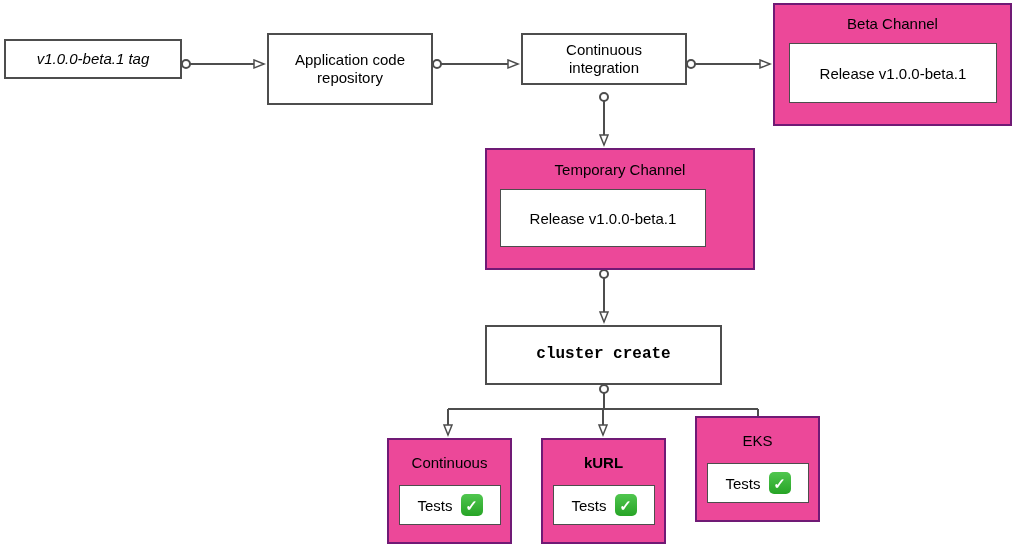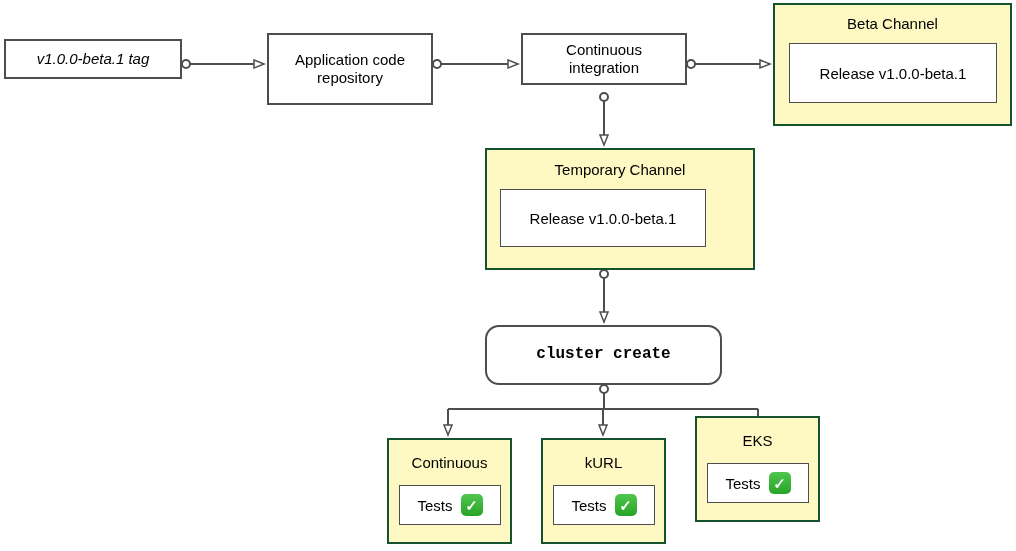--- a/index.html
+++ b/index.html
@@ -16,42 +16,41 @@
     position:absolute;
     border:2px solid #4d4d4d;
     background:#ffffff;
     display:flex;align-items:center;justify-content:center;
     text-align:center;
     font-size:15px;line-height:1.2;
     box-sizing:border-box;
   }
   .group{
     position:absolute;
-    border:2px solid #14532d;
-    background:#fef9c3;
+    border:2px solid #701a75;
+    background:#ec4899;
     box-sizing:border-box;
   }
   .group-title{
     position:absolute;left:0;right:0;
     text-align:center;
     font-size:15px;
   }
   .inner-box{
     position:absolute;
     border:1.5px solid #4d4d4d;
     background:#ffffff;
     display:flex;align-items:center;justify-content:center;
     font-size:15px;
     box-sizing:border-box;
   }
   .mono{
     font-family:"Liberation Mono","DejaVu Sans Mono",monospace;
     font-weight:bold;
     font-size:16px;
-    border-radius:14px;
   }
   .tests-box{gap:8px;}
   .check{
     width:22px;height:22px;
     border-radius:5px;
     background:linear-gradient(180deg,#50c64f 0%,#27a426 100%);
     display:inline-flex;align-items:center;justify-content:center;
     flex:0 0 auto;
   }
   .check-glyph{
@@ -128,21 +127,21 @@
     <div class="group-title" style="top:14px;">Continuous</div>
     <div class="inner-box tests-box" style="left:10px;top:45px;width:102px;height:40px;">
       <span>Tests</span>
       <span class="check">
           <span class="check-glyph">✓</span>
         </span>
     </div>
   </div>
 
   <div class="group" style="left:541px;top:438px;width:125px;height:106px;">
-    <div class="group-title" style="top:14px;">kURL</div>
+    <div class="group-title" style="top:14px;font-weight:bold;">kURL</div>
     <div class="inner-box tests-box" style="left:10px;top:45px;width:102px;height:40px;">
       <span>Tests</span>
       <span class="check">
           <span class="check-glyph">✓</span>
         </span>
     </div>
   </div>
 
   <div class="group" style="left:695px;top:416px;width:125px;height:106px;">
     <div class="group-title" style="top:14px;">EKS</div>

